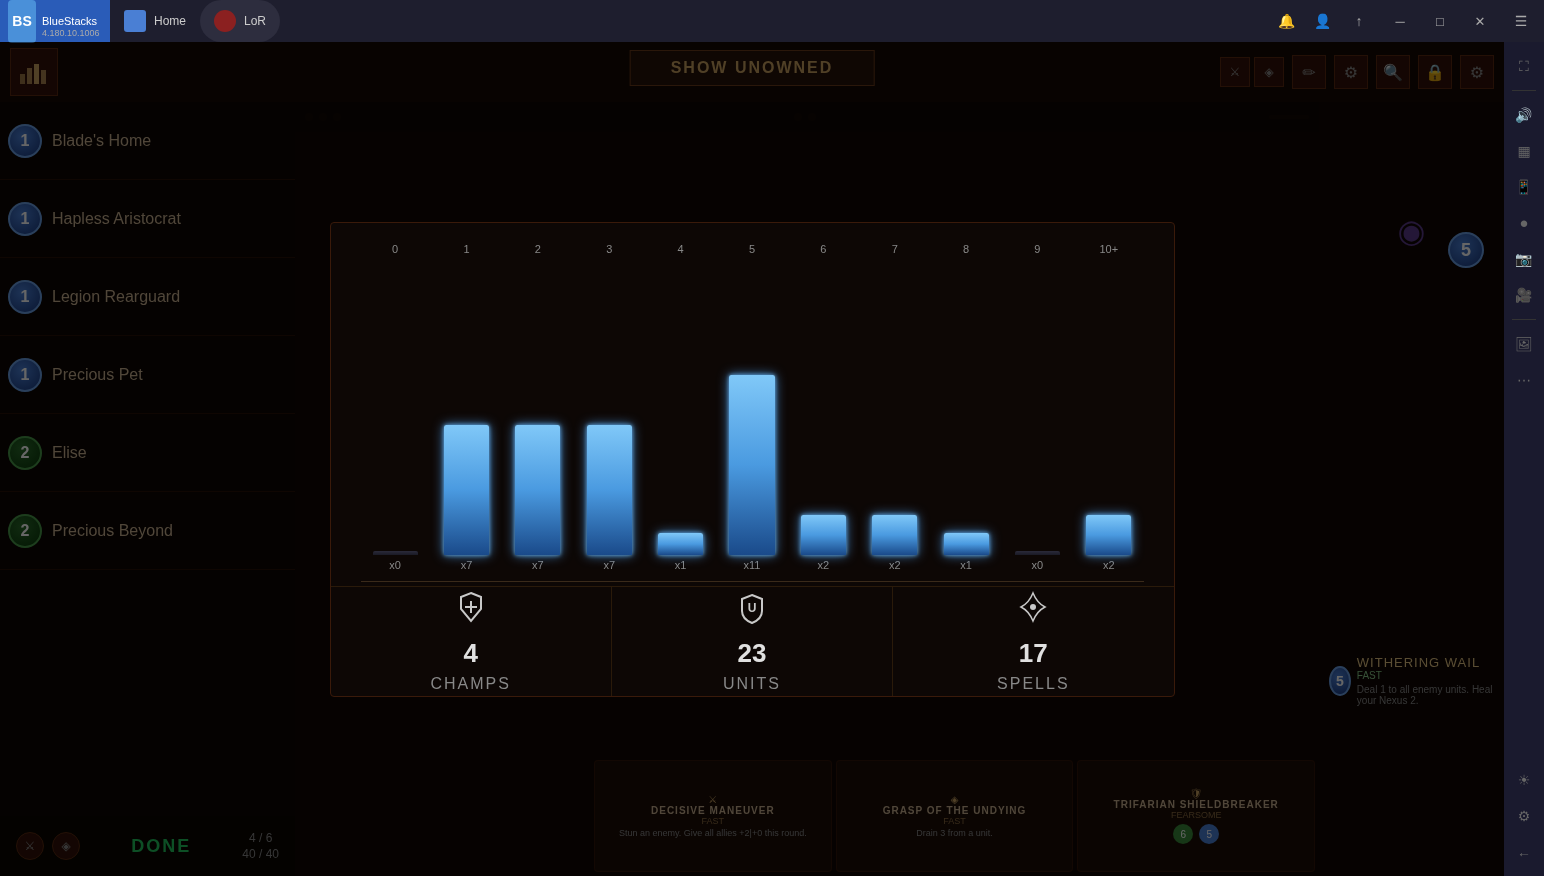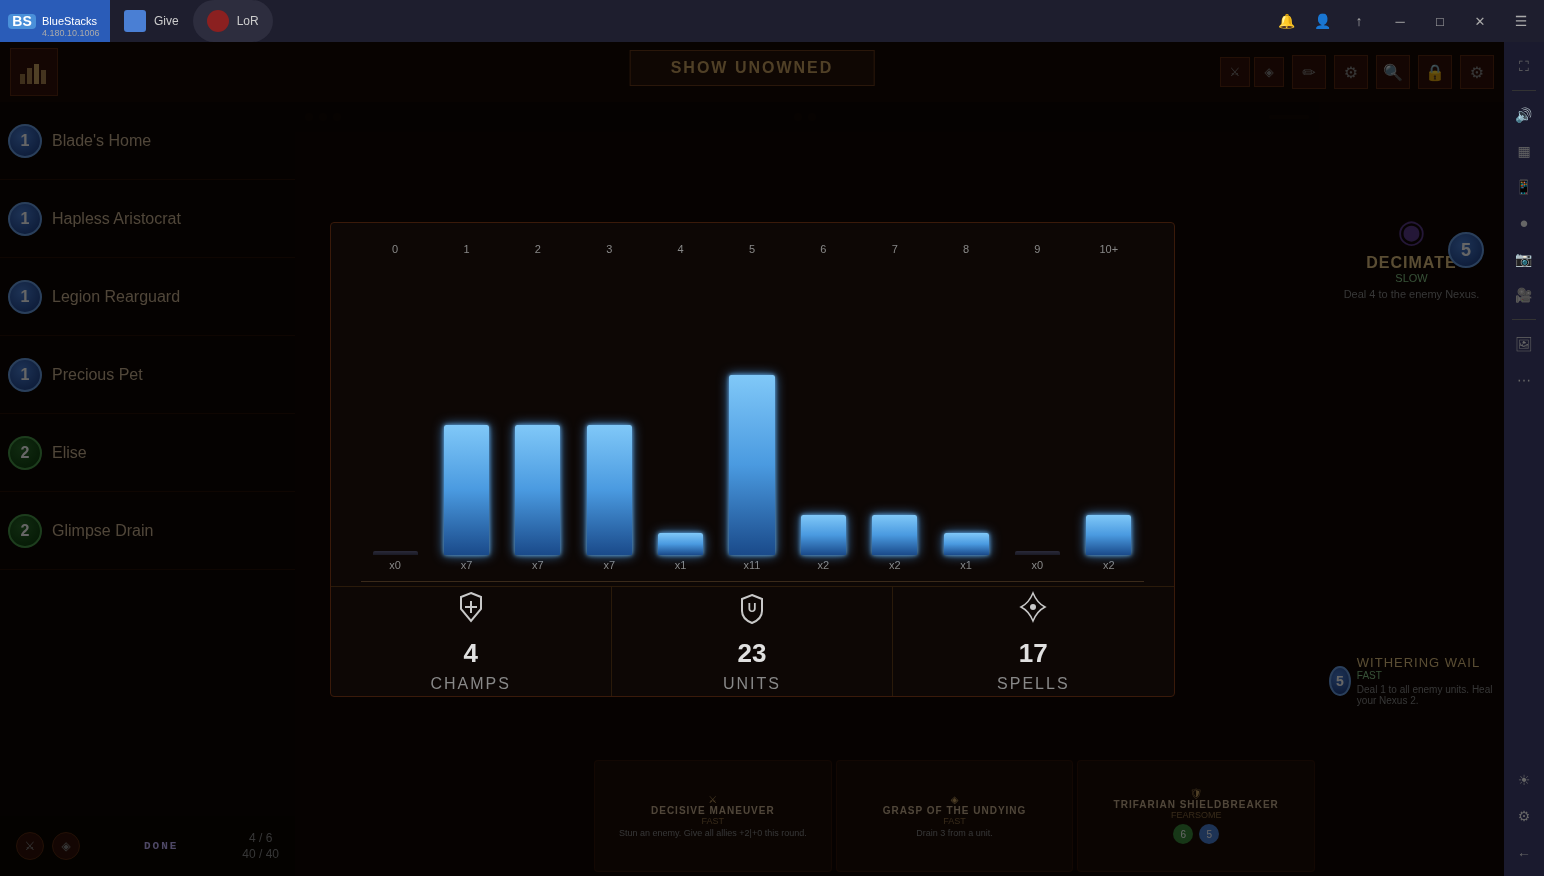--- a/index.html
+++ b/index.html
@@ -25,21 +25,21 @@
     .taskbar-logo {
       width: 110px;
       height: 42px;
       background: #2a5cb8;
       display: flex;
       align-items: center;
       padding: 0 8px;
       gap: 6px;
     }
     .taskbar-logo-icon {
-      width: 28px; height: 15px;
+      width: 28px; height: 43px;
       background: #4a90d9;
       border-radius: 4px;
       display: flex; align-items: center; justify-content: center;
       font-size: 14px; color: white; font-weight: bold; text-align: center;
     }
     .taskbar-logo-text { color: #fff; font-size: 11px; line-height: 1.2; margin-top: 11px; }
     .taskbar-tab {
       height: 42px;
       padding: 0 14px;
       display: flex;
@@ -192,26 +192,25 @@
       bottom: 0; left: 0;
       width: 295px;
       height: 60px;
       background: rgba(10,5,2,0.9);
       display: flex;
       align-items: center;
       justify-content: space-between;
       padding: 0 16px;
     }
     .done-btn {
-      color: #c4b5fd;
-      font-size: 11px;
+      color: #22c55e;
+      font-size: 18px;
       letter-spacing: 2px;
       font-weight: bold;
       cursor: pointer;
-      font-family: Liberation Mono, monospace;
     }
     .deck-count { color: #888; font-size: 12px; }
     .deck-icons { display: flex; gap: 8px; }
     .deck-icon-circle {
       width: 28px; height: 28px;
       border-radius: 50%;
       background: rgba(60,20,10,0.8);
       border: 1px solid #5a2a10;
       display: flex; align-items: center; justify-content: center;
       color: #888; font-size: 12px;
@@ -423,21 +422,21 @@
   <div class="taskbar-logo">
     <div class="taskbar-logo-icon">BS</div>
     <div class="taskbar-logo-text">
       <div>BlueStacks</div>
       <div style="font-size:9px;color:#aaa;">4.180.10.1006</div>
     </div>
   </div>
 
   <div class="taskbar-tab">
     <div class="taskbar-tab-icon home"></div>
-    <span class="taskbar-tab-label">Give</span>
+    <span class="taskbar-tab-label">Home</span>
   </div>
 
   <div class="taskbar-tab active">
     <div class="taskbar-tab-icon lor"></div>
     <span class="taskbar-tab-label">LoR</span>
   </div>
 
   <div class="taskbar-right">
     <div class="taskbar-btn">🔔</div>
     <div class="taskbar-btn">👤</div>
@@ -534,45 +533,40 @@
       <span class="deck-item-name">Precious Pet</span>
     </div>
 
     <div class="deck-item">
       <div class="deck-item-cost cost2">2</div>
       <span class="deck-item-name">Elise</span>
     </div>
 
     <div class="deck-item">
       <div class="deck-item-cost cost2">2</div>
-      <span class="deck-item-name">Glimpse Drain</span>
+      <span class="deck-item-name">Precious Beyond</span>
     </div>
   </div>
 
   <div class="deck-bottom">
     <div class="deck-icons">
       <div class="deck-icon-circle">⚔</div>
       <div class="deck-icon-circle">◈</div>
     </div>
     <span class="done-btn">DONE</span>
     <div style="display:flex;flex-direction:column;align-items:center;gap:2px;">
       <span class="deck-count">4 / 6</span>
       <span class="deck-count">40 / 40</span>
     </div>
   </div>
 
   <div class="main-area">
 
     <div class="decimate-section">
       <div style="font-size:32px;color:#5a3a8a;text-align:center;margin-bottom:4px;">◉</div>
-      <div style="text-align:center;">
-        <div class="decimate-title">DECIMATE</div>
-        <div class="decimate-slow">SLOW</div>
-        <div class="decimate-desc">Deal 4 to the enemy Nexus.</div>
-      </div>
       <div style="position:absolute;right:20px;top:30px;width:36px;height:36px;border-radius:50%;background:radial-gradient(circle at 40% 35%, #4a7fd4, #1a3a80);border:2px solid #6a9fe4;display:flex;align-items:center;justify-content:center;color:#fff;font-size:18px;font-weight:bold;">5</div>
     </div>
 
     <div class="withering-section">
       <div style="display:flex;align-items:center;gap:6px;">
         <div style="width:30px;height:30px;border-radius:50%;background:radial-gradient(circle at 40% 35%, #4a7fd4, #1a3a80);border:2px solid #6a9fe4;display:flex;align-items:center;justify-content:center;color:#fff;font-size:14px;font-weight:bold;">5</div>
         <div>
           <div class="withering-title">WITHERING WAIL</div>
           <div class="withering-fast">FAST</div>
           <div class="withering-desc">Deal 1 to all enemy units. Heal your Nexus 2.</div>

